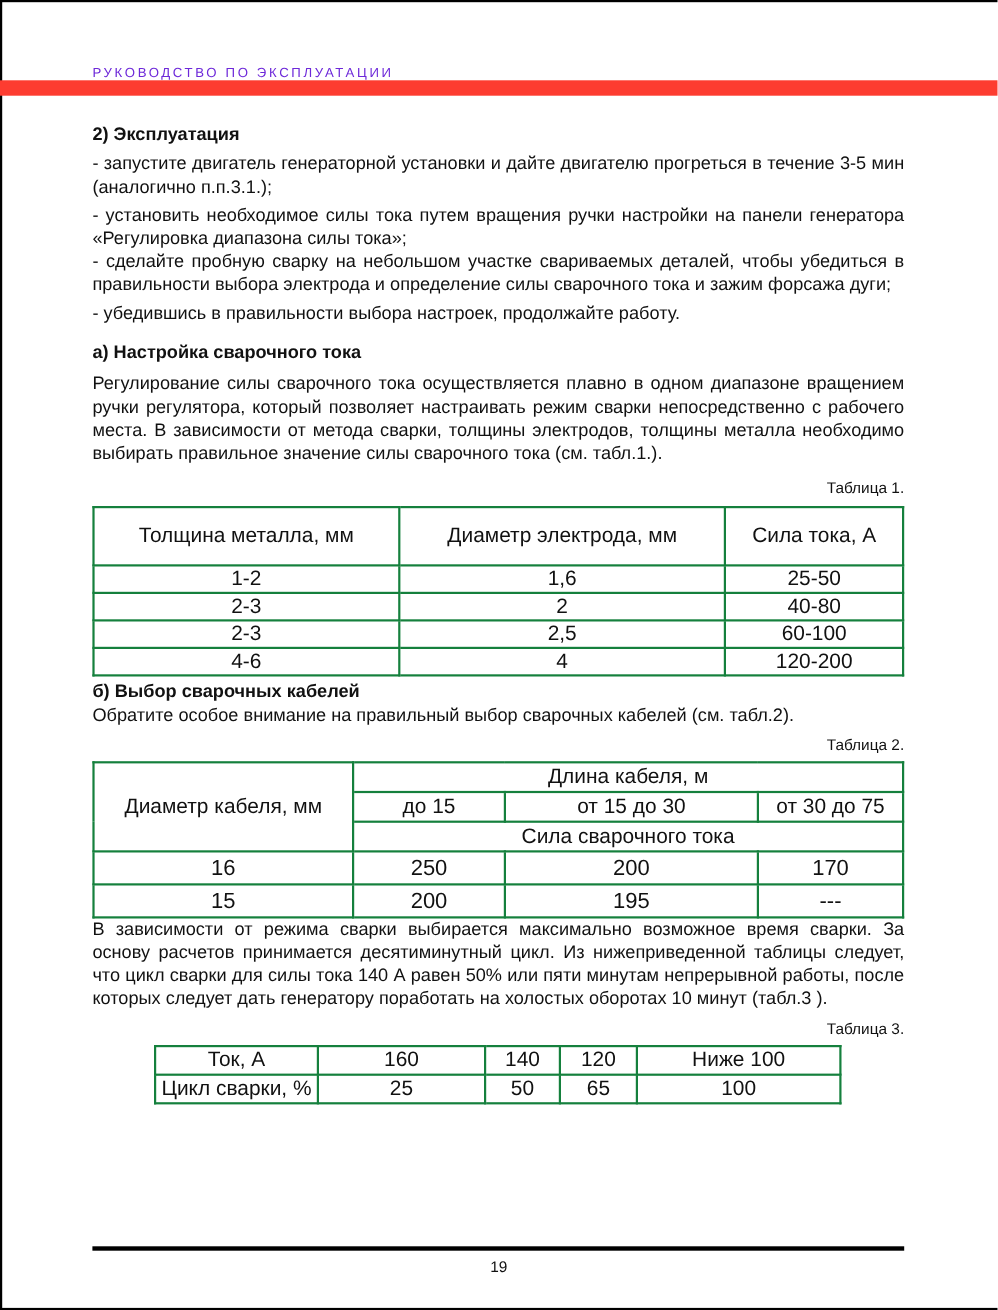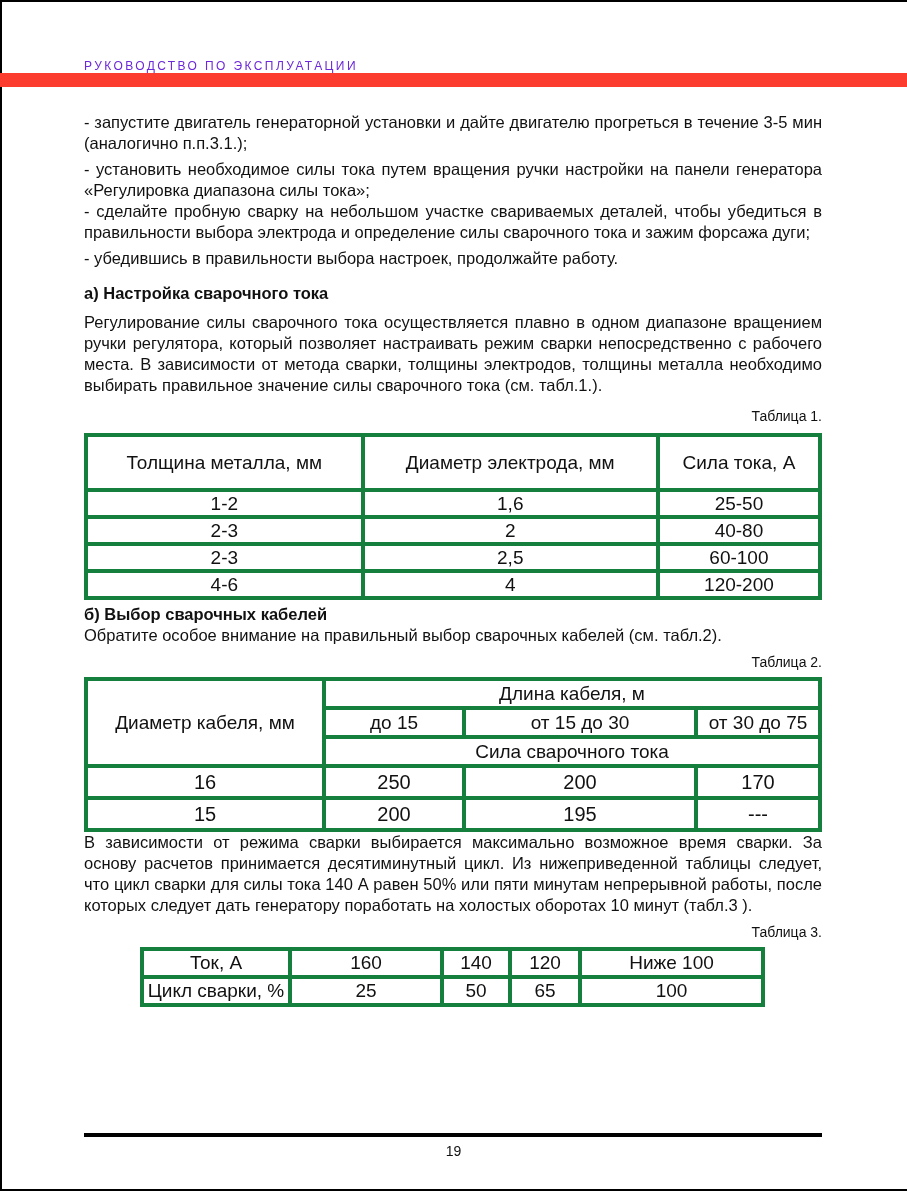--- a/index.html
+++ b/index.html
@@ -23,21 +23,21 @@
     }
     .content {
       position: absolute; left: 84px; top: 112px; width: 738px;
       font-size: 16.5px; line-height: 21px;
     }
     .h { font-weight: bold; font-size: 16.5px; margin: 0; }
     p { margin: 0; }
     .j { text-align: justify; text-align-last: left; }
     .tbl-caption { text-align: right; font-size: 14px; margin: 0; }
     table { border-collapse: collapse; font-family: "Liberation Sans", sans-serif; }
-    td, th { border: 4px solid #15803d; text-align: center; padding: 0; font-weight: normal; }
+    td, th { border: 2px solid #15803d; text-align: center; padding: 0; font-weight: normal; }
     table.outer { border: 2px solid #222; }
 
     
     #t1 { width: 738px; font-size: 19px; }
     #t1 th { height: 51px; }
     #t1 td { height: 23px; line-height: 22px; }
 
     
     #t2 { width: 738px; font-size: 19px; }
     #t2 th { height: 25px; line-height: 24px; }
@@ -57,20 +57,21 @@
 </head>
 <body>
 
 <div class="frame"></div>
 
 <div class="run-head">РУКОВОДСТВО ПО ЭКСПЛУАТАЦИИ</div>
 <div class="red-bar" id="redbar" style="background: rgb(253, 60, 48);"></div>
 
 <div class="content">
 
+  <h3 class="h" style="margin-bottom:6px;">2) Эксплуатация</h3>
   <p class="j" style="margin-bottom:5px;">- запустите двигатель генераторной установки и дайте двигателю прогреться в течение 3-5 мин (аналогично п.п.3.1.);</p>
   <p class="j">- установить необходимое силы тока путем вращения ручки настройки на панели генератора «Регулировка диапазона силы тока»;</p>
   <p class="j" style="margin-bottom:5px;">- сделайте пробную сварку на небольшом участке свариваемых деталей, чтобы убедиться в правильности выбора электрода и определение силы сварочного тока и зажим форсажа дуги;</p>
   <p class="j">- убедившись в правильности выбора настроек, продолжайте работу.</p>
 
   <h3 class="h" style="margin-top:14px; margin-bottom:8px;">а) Настройка сварочного тока</h3>
   <p class="j">Регулирование силы сварочного тока осуществляется плавно в одном диапазоне вращением ручки регулятора, который позволяет настраивать режим сварки непосредственно с рабочего места. В зависимости от метода сварки, толщины электродов, толщины металла необходимо выбирать правильное значение силы сварочного тока (см. табл.1.).</p>
 
   <p class="tbl-caption" style="margin-top:10px; margin-bottom:6px;">Таблица 1.</p>
   <table id="t1" class="outer">

